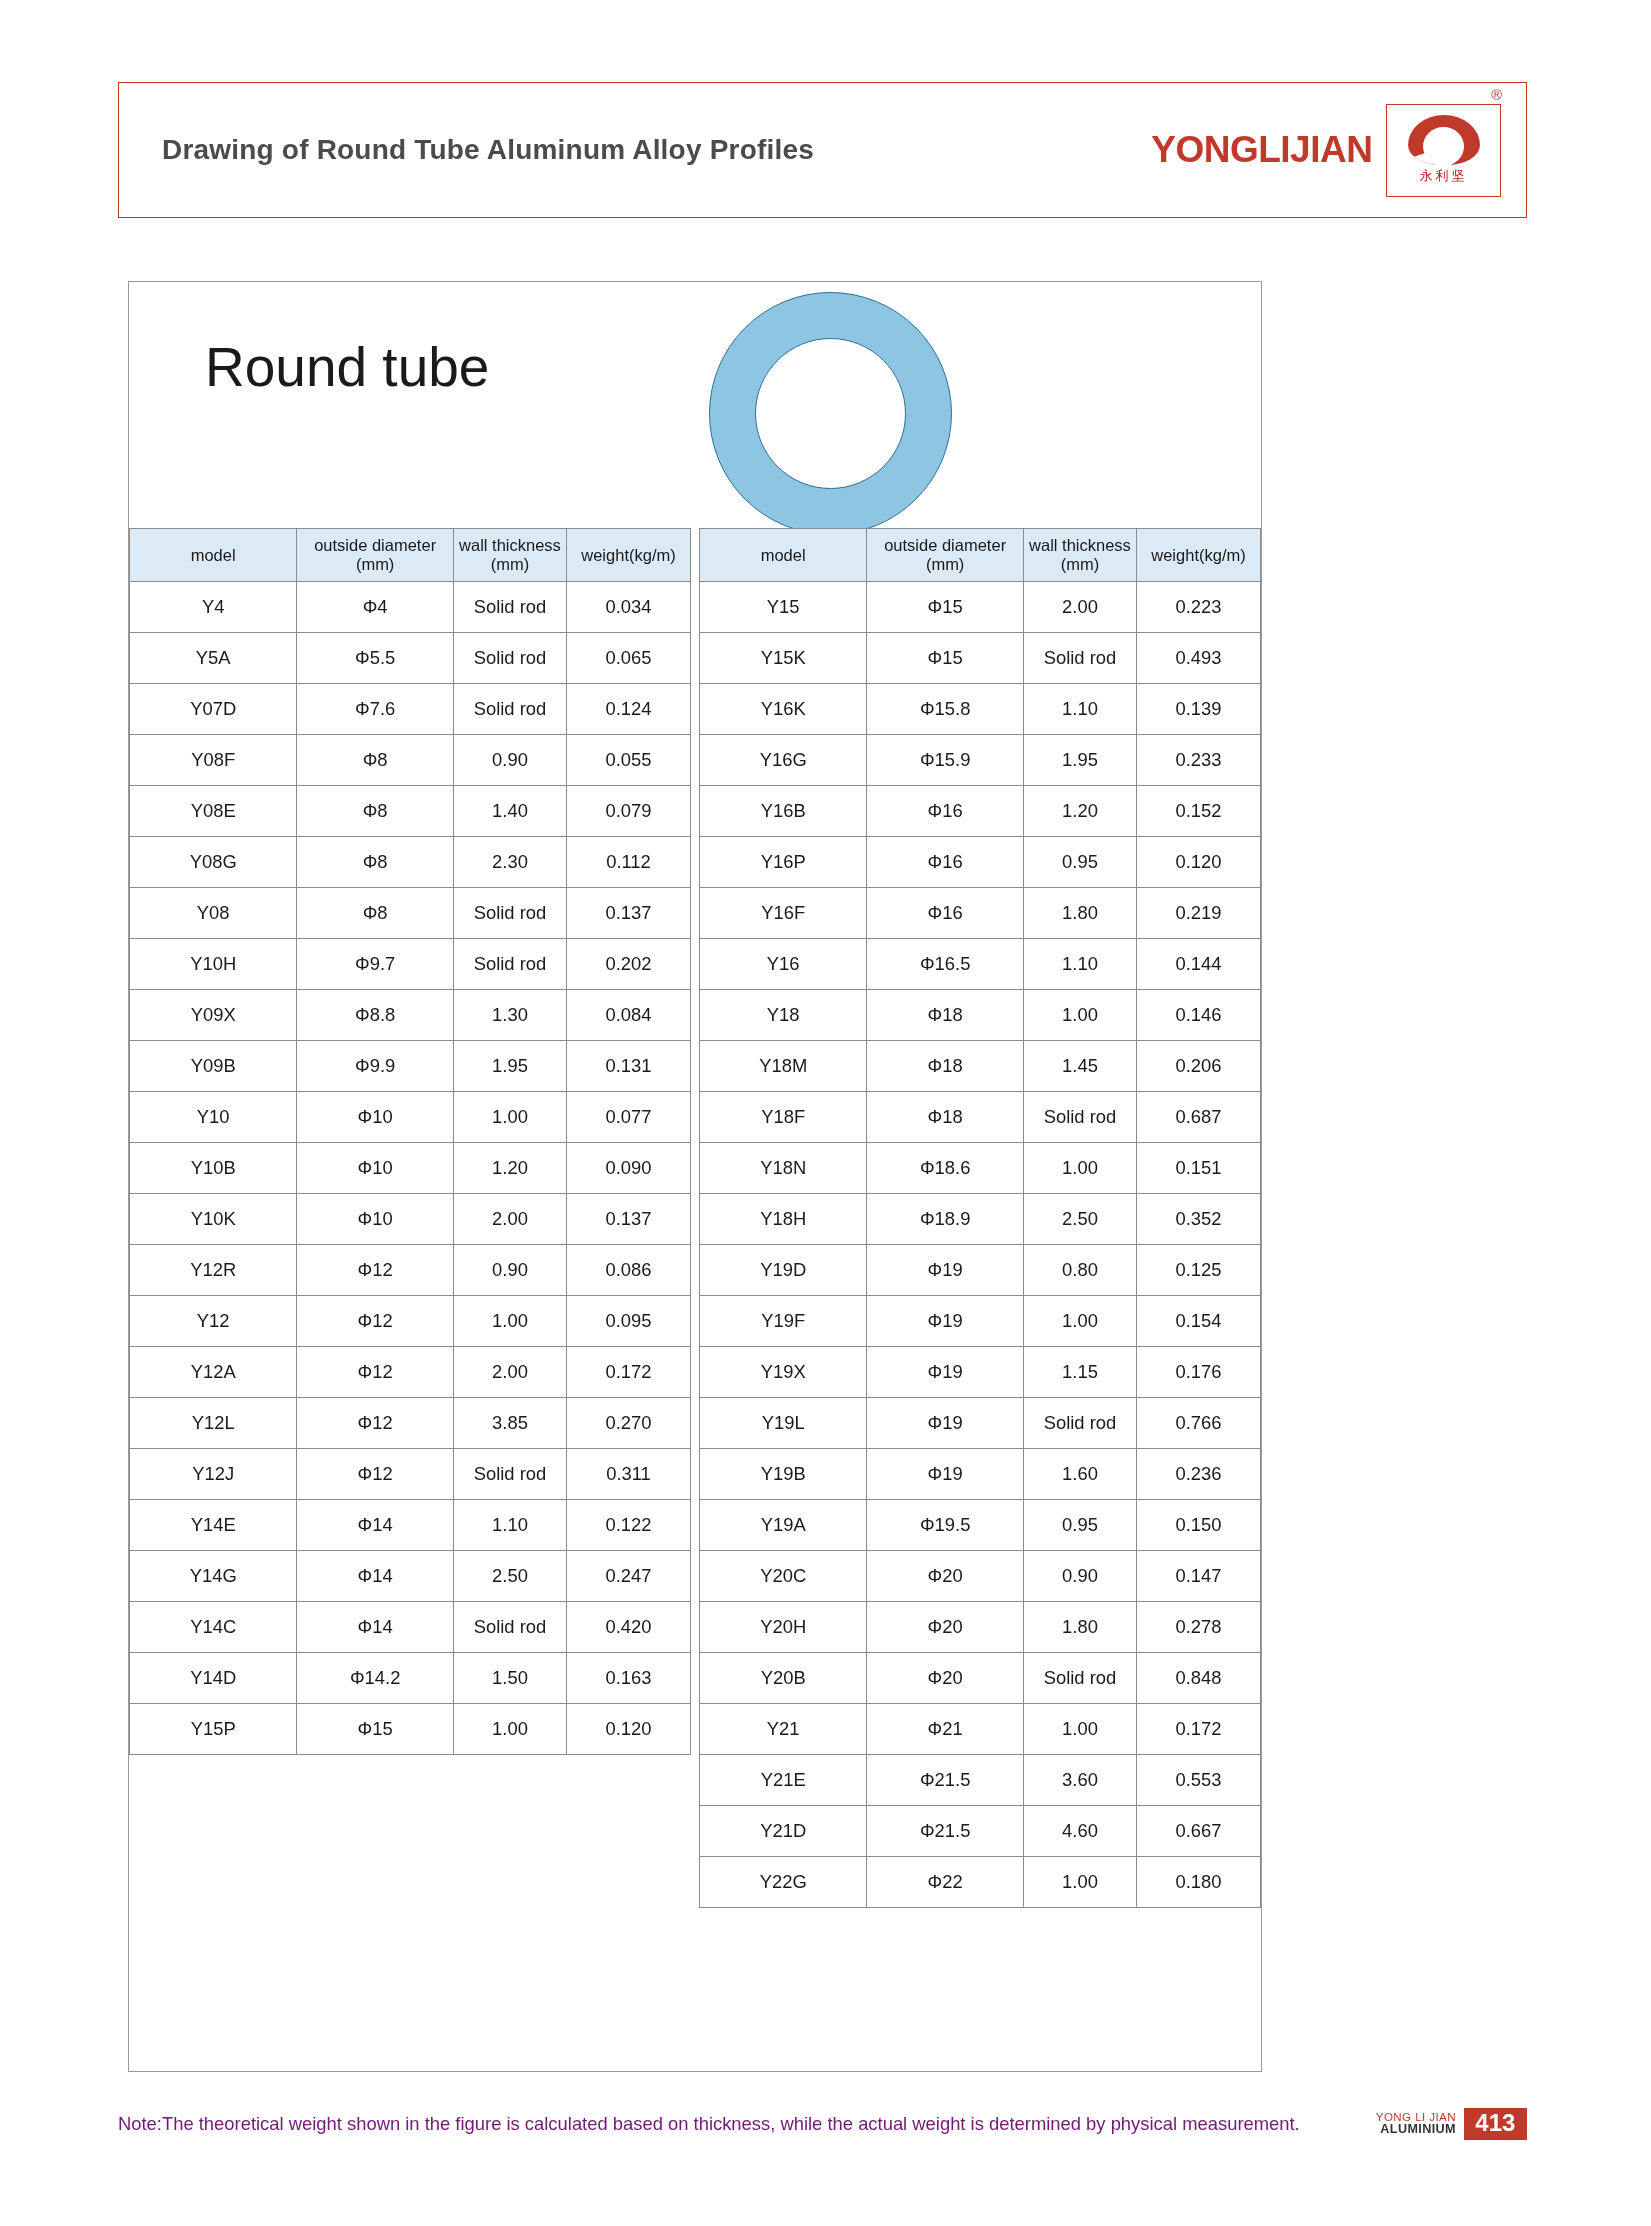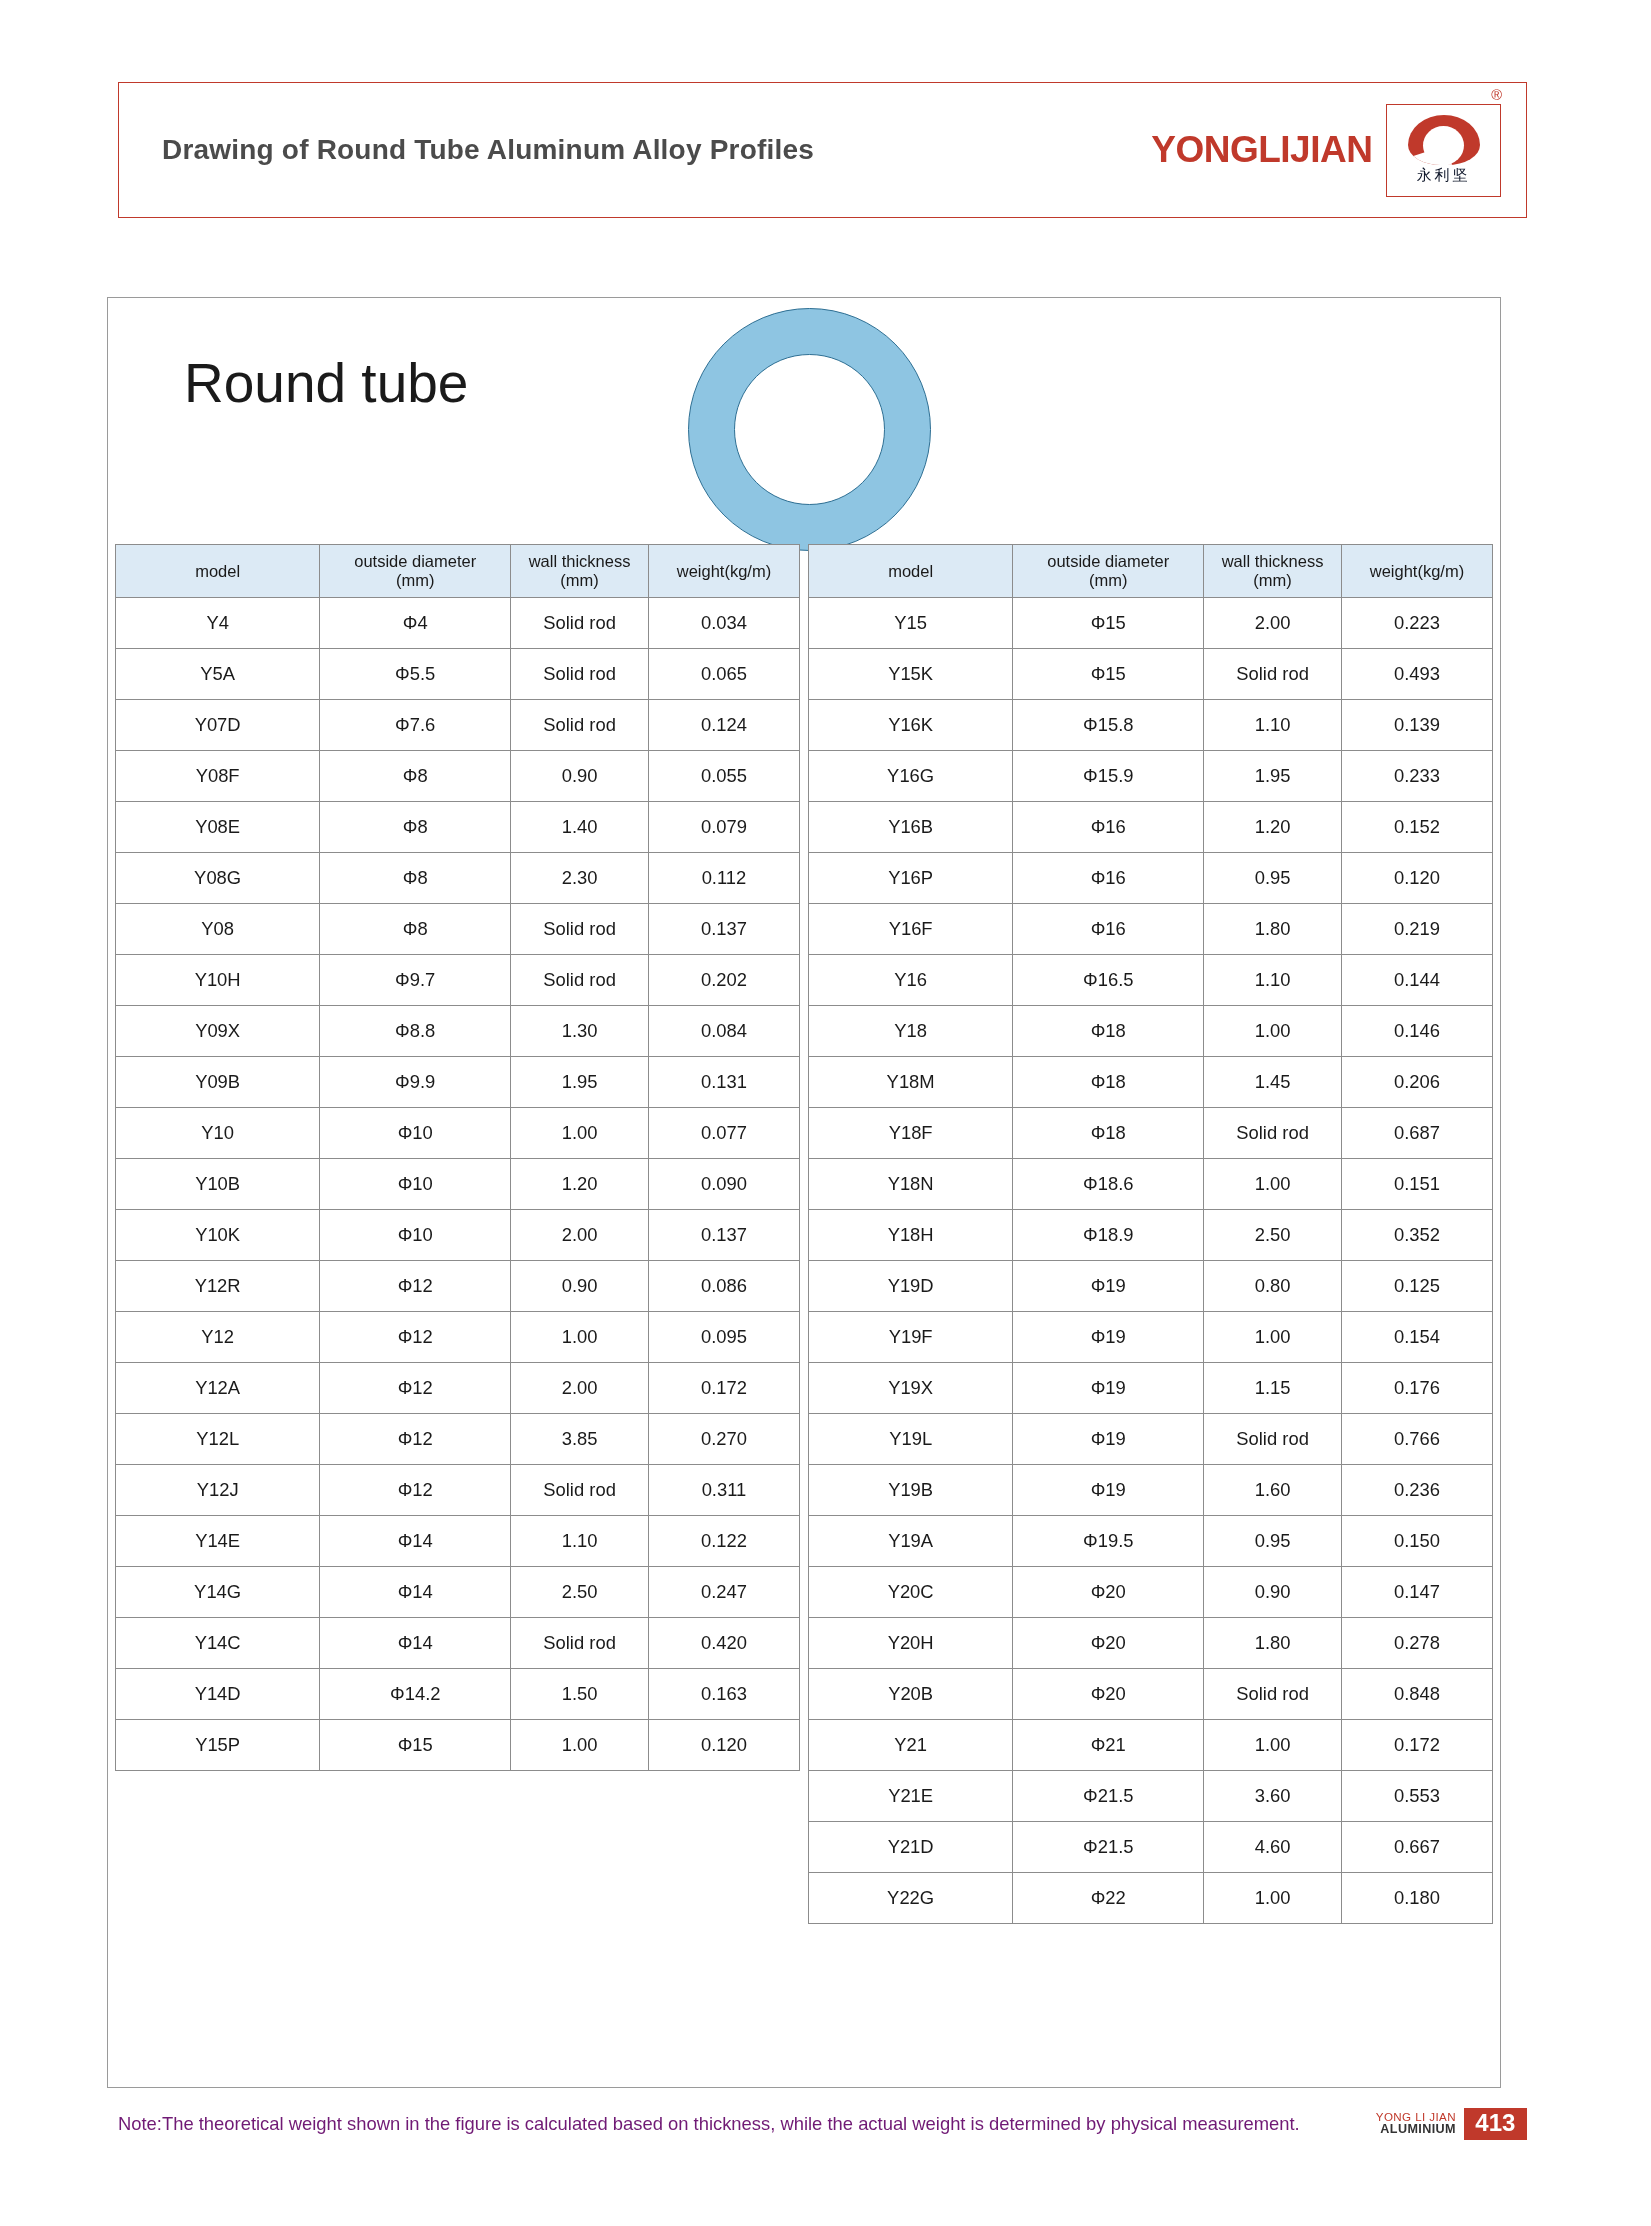--- a/index.html
+++ b/index.html
@@ -87,43 +87,42 @@
     content: "";
     position: absolute;
     left: 3.9px;
     bottom: -7.8px;
     width: 39px;
     height: 21.3px;
     background: #ffffff;
     transform: rotate(-18deg);
   }
   .brand-mark .cn {
-    font-size: 15px;
-    color: #0f172a;
+    font-size: 13px;
+    color: #b91c1c;
     letter-spacing: 2.9px;
     font-family: "DejaVu Sans", sans-serif;
   }
   .brand-reg {
     position: absolute;
     right: -1.9px;
     top: -17.5px;
     font-size: 14.6px;
     color: #c0392b;
   }
 
   
   .body-box {
     position: absolute;
-    left: 107px;
+    left: 128px;
     top: 281px;
-    width: 1394px;
+    width: 1134px;
     height: 1791px;
     border: 1px solid #9a9a9a;
     box-sizing: border-box;
-    margin-top: 16px;
   }
 
   .hero {
     position: relative;
     height: 246px;
   }
   .hero-title {
     position: absolute;
     left: 76px;
     top: 53px;

